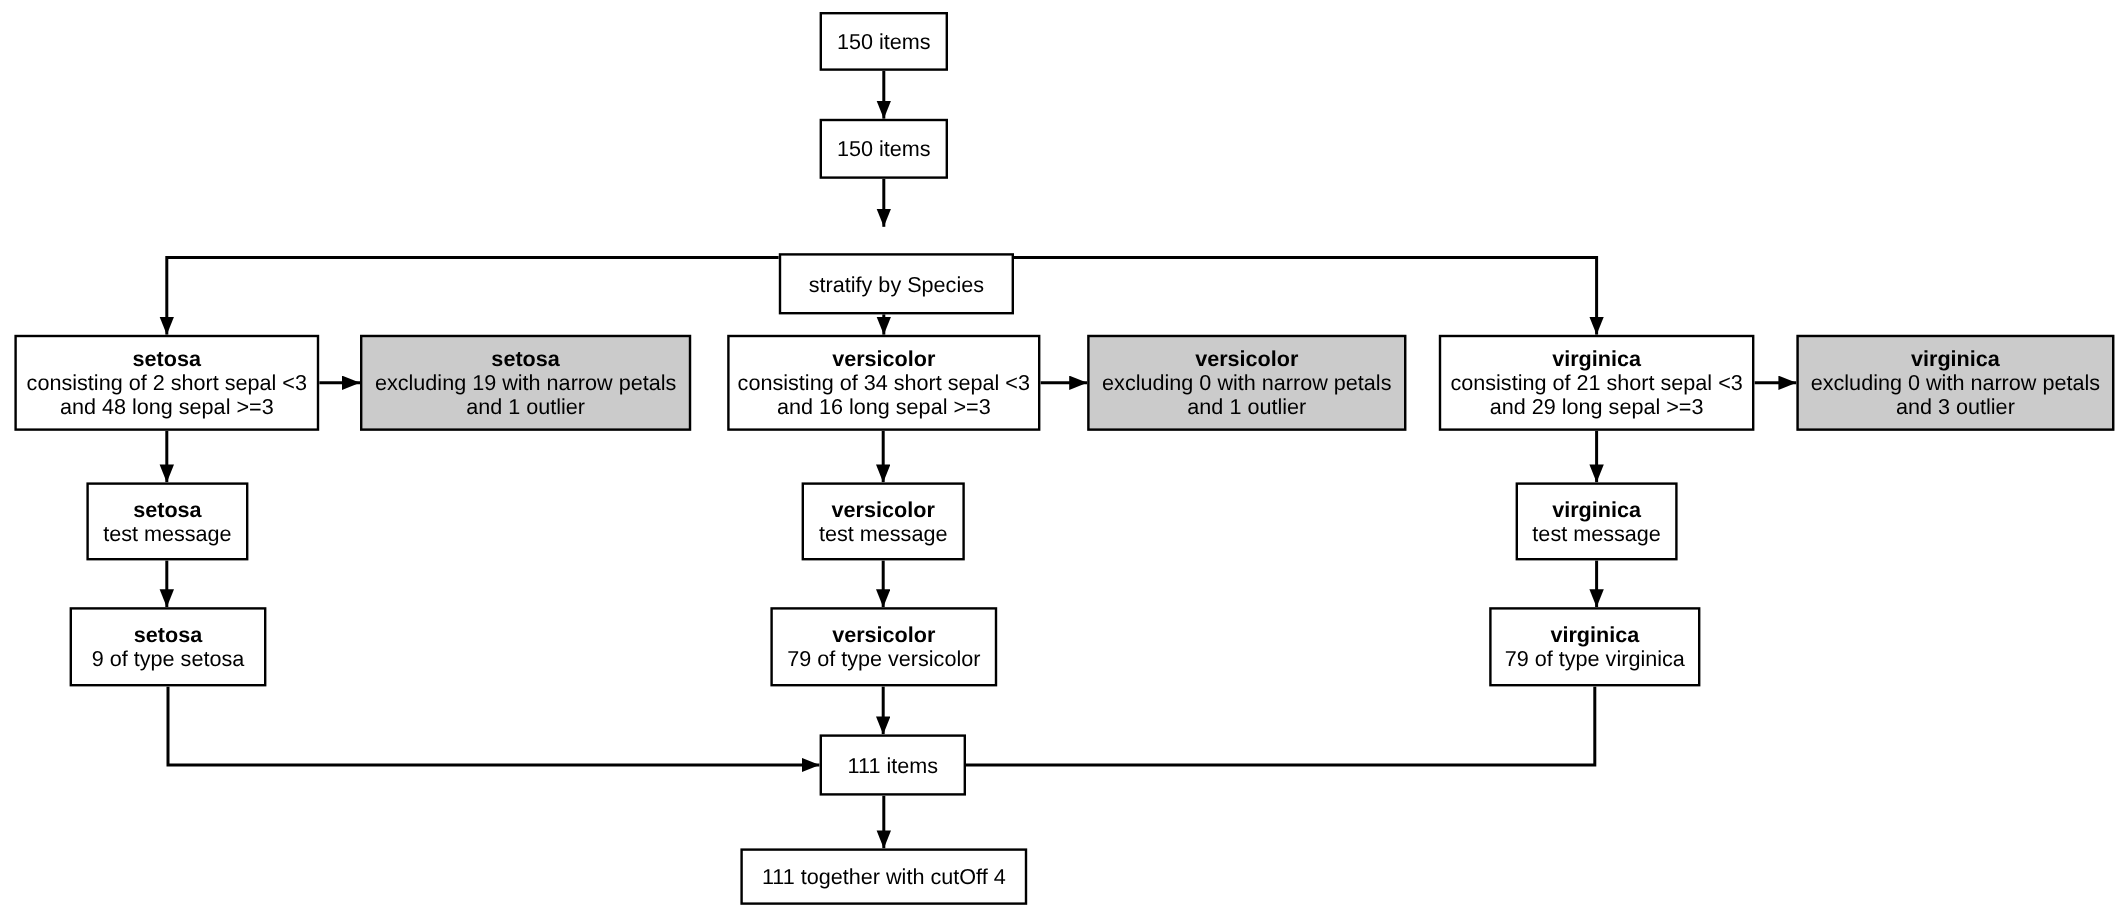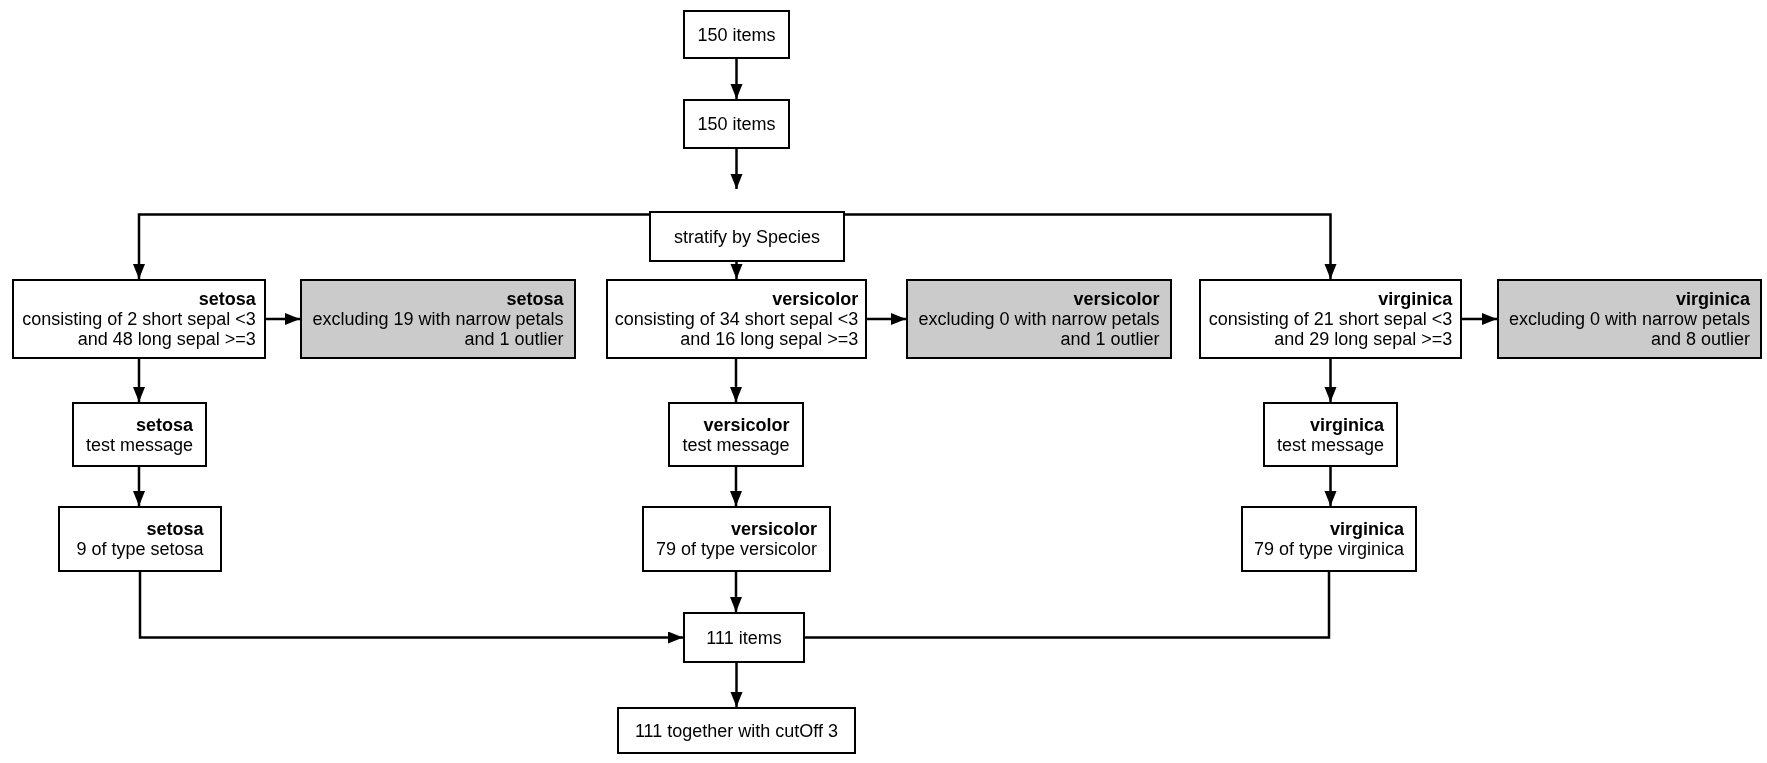--- a/index.html
+++ b/index.html
@@ -33,21 +33,21 @@
     display: flex;
     align-items: center;
     justify-content: center;
     font-size: 18px;
     line-height: 20px;
   }
   .node.excluded {
     background: #cbcbcb;
   }
   .node .inner {
-    text-align: right;
+    text-align: center;
   }
   .node.center .inner {
     text-align: center;
   }
   .node .title {
     font-weight: bold;
   }
 </style>
 </head>
 <body>
@@ -165,21 +165,21 @@
       <div class="title">virginica</div>
       <div class="line">consisting of 21 short sepal &lt;3</div>
       <div class="line">and 29 long sepal &gt;=3</div>
     </div>
   </div>
 
   <div class="node excluded" style="left:1497px; top:279px; width:265px; height:80px;">
     <div class="inner">
       <div class="title">virginica</div>
       <div class="line">excluding 0 with narrow petals</div>
-      <div class="line">and 8 outlier</div>
+      <div class="line">and 3 outlier</div>
     </div>
   </div>
 
   <div class="node" style="left:1263px; top:402px; width:135px; height:65px;">
     <div class="inner">
       <div class="title">virginica</div>
       <div class="line">test message</div>
     </div>
   </div>
 
@@ -191,17 +191,17 @@
   </div>
 
   <div class="node center" style="left:683px; top:612px; width:122px; height:51px;">
     <div class="inner">
         <div class="line">111 items</div>
       </div>
   </div>
 
   <div class="node center" style="left:617px; top:707px; width:239px; height:47px;">
     <div class="inner">
-        <div class="line">111 together with cutOff 3</div>
+        <div class="line">111 together with cutOff 4</div>
       </div>
   </div>
 
 </div>
 
 </body></html>

